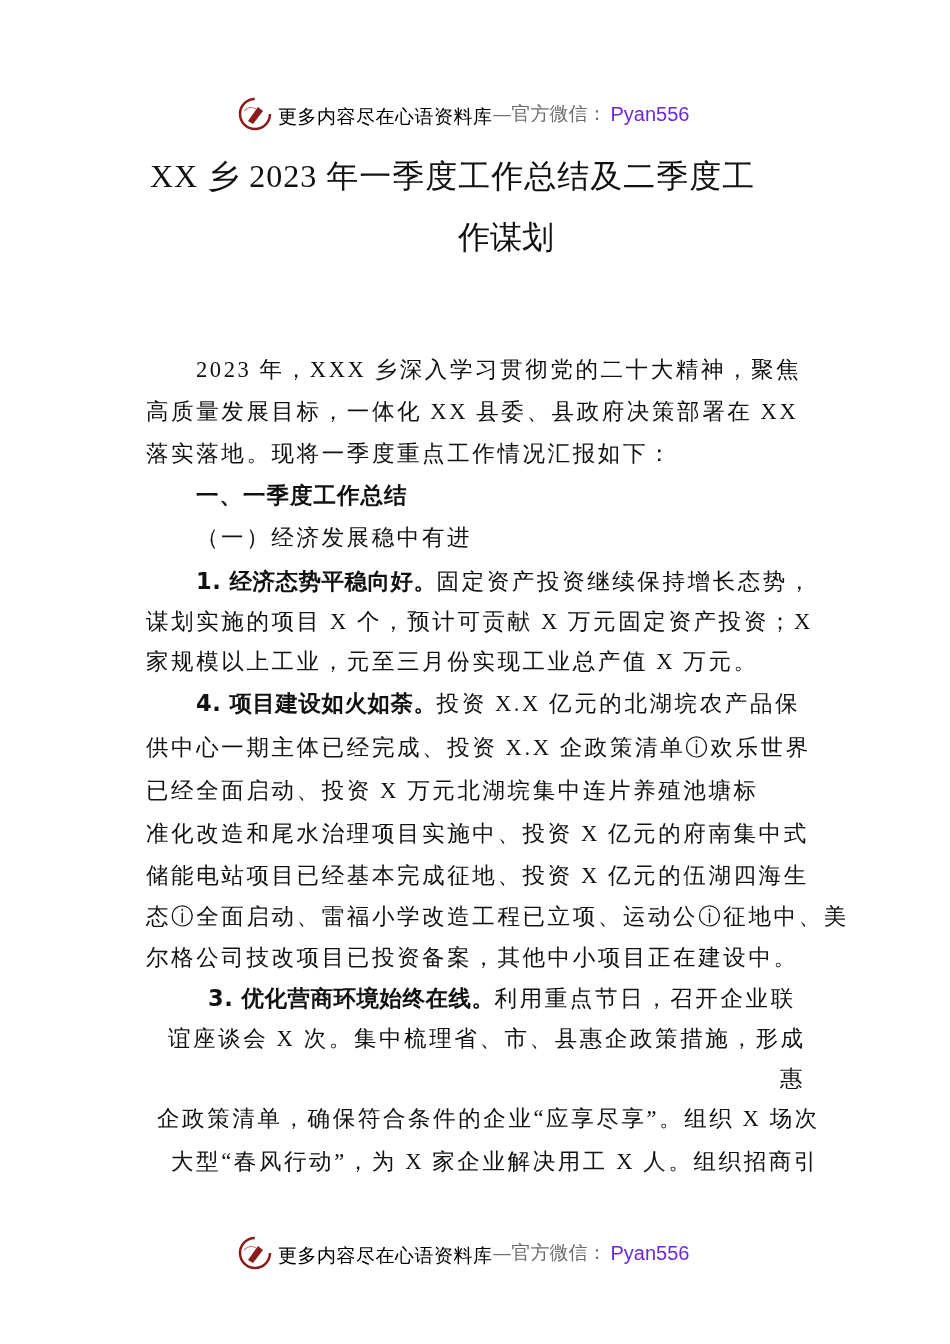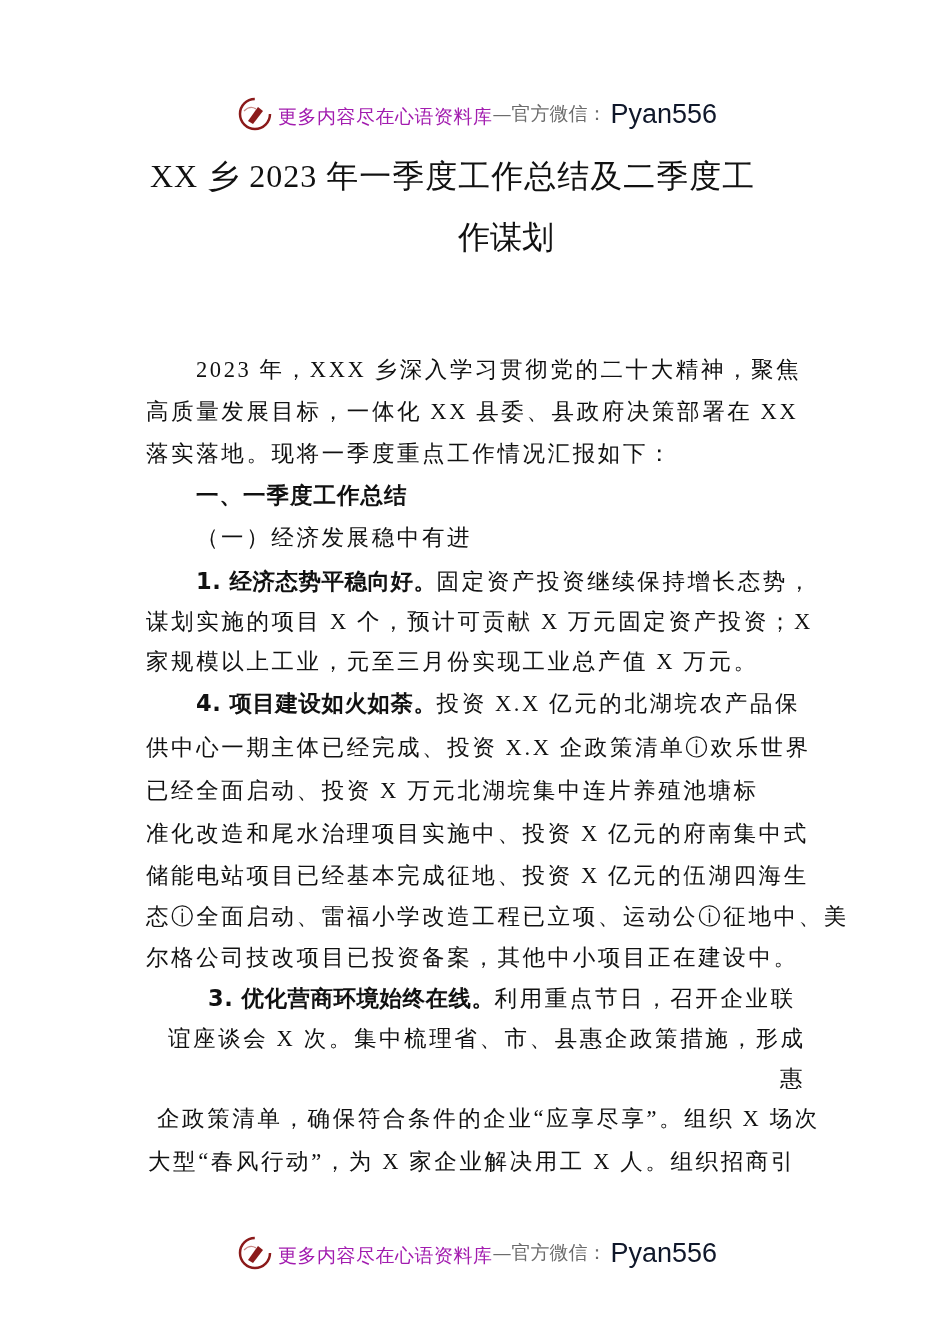--- a/index.html
+++ b/index.html
@@ -2,23 +2,23 @@
 <html><head>
 <meta charset="utf-8">
 <style>
   html, body { margin:0; padding:0; }
   body { width:950px; height:1344px; background:#ffffff; position:relative; overflow:hidden;
          font-family:"DejaVu Serif", "Liberation Serif", serif; color:#111; }
   .banner { position:absolute; left:238px; height:36px; display:flex; align-items:center; }
   .banner.top { top:96px; }
   .banner.bottom { top:1235px; }
   .logo { width:34px; height:34px; margin-right:6px; }
-  .banner .red { color:#a21caf; font-size:19px; letter-spacing:0.5px; font-family:Liberation Sans, sans-serif;margin-top:6px; }
+  .banner .red { color:#000000; font-size:19px; letter-spacing:0.5px; font-family:Liberation Sans, sans-serif;margin-top:6px; }
   .banner .gray { color:#6c6c6c; font-size:19px; font-family:"DejaVu Serif", serif; }
-  .banner .wx { color:#0f172a; font-size:27px; font-family:"Liberation Sans", sans-serif; margin-left:4px; }
+  .banner .wx { color:#6d28d9; font-size:20px; font-family:"Liberation Sans", sans-serif; margin-left:4px; }
   .title { position:absolute; left:0; width:950px; font-size:32px; font-family:"Liberation Serif", serif; color:#111; }
   .title.l1 { top:155px; left:150px; letter-spacing:1px; }
   .title.l2 { top:216px; left:458px; }
   .line { position:absolute; font-size:22.5px; white-space:nowrap; letter-spacing:2.6px; font-family:"Liberation Serif","DejaVu Serif", serif;margin-top:40px; }
   .bold { font-weight:bold; font-family:"DejaVu Sans", sans-serif; letter-spacing:0.5px; }
   .h1 { font-family:"DejaVu Sans", sans-serif; font-weight:bold; letter-spacing:1px; }
 </style>
 </head>
 <body>
 
@@ -59,21 +59,21 @@
 <div class="line" style="top:820px;left:146px;">储能电站项目已经基本完成征地、投资  X 亿元的伍湖四海生</div>
 <div class="line" style="top:861px;left:146px;">态ⓘ全面启动、雷福小学改造工程已立项、运动公ⓘ征地中、美</div>
 <div class="line" style="top:902px;left:146px;">尔格公司技改项目已投资备案，其他中小项目正在建设中。</div>
 
 <div class="line" style="top:943px;left:208px;">
   <span class="bold">3. 优化营商环境始终在线。</span><span>利用重点节日，召开企业联</span>
 </div>
 <div class="line" style="top:983px;left:168px;">谊座谈会  X 次。集中梳理省、市、县惠企政策措施，形成</div>
 <div class="line" style="top:1023px;left:780px;">惠</div>
 <div class="line" style="top:1063px;left:157px;">企政策清单，确保符合条件的企业“应享尽享”。组织  X 场次</div>
-<div class="line" style="top:1106px;left:148px;">大型“春风行动”，为  X 家企业解决用工  X 人。组织招商引</div>
+<div class="line" style="top:1106px;left:171px;">大型“春风行动”，为  X 家企业解决用工  X 人。组织招商引</div>
 
 <div class="banner bottom">
   <svg class="logo" viewBox="0 0 34 34">
     <circle cx="17" cy="17" r="15" fill="none" stroke="#8b1a1a" stroke-width="2.5" stroke-dasharray="70 25"></circle>
     <path d="M10 24 L20 10 L25 14 L15 27 Z" fill="#8b1a1a"></path>
     <path d="M6 14 Q12 8 18 12" fill="none" stroke="#c98a86" stroke-width="1.2"></path>
   </svg>
   <span class="red">更多内容尽在心语资料库</span>
   <span class="gray">—</span>
   <span class="gray">官方微信：</span>

